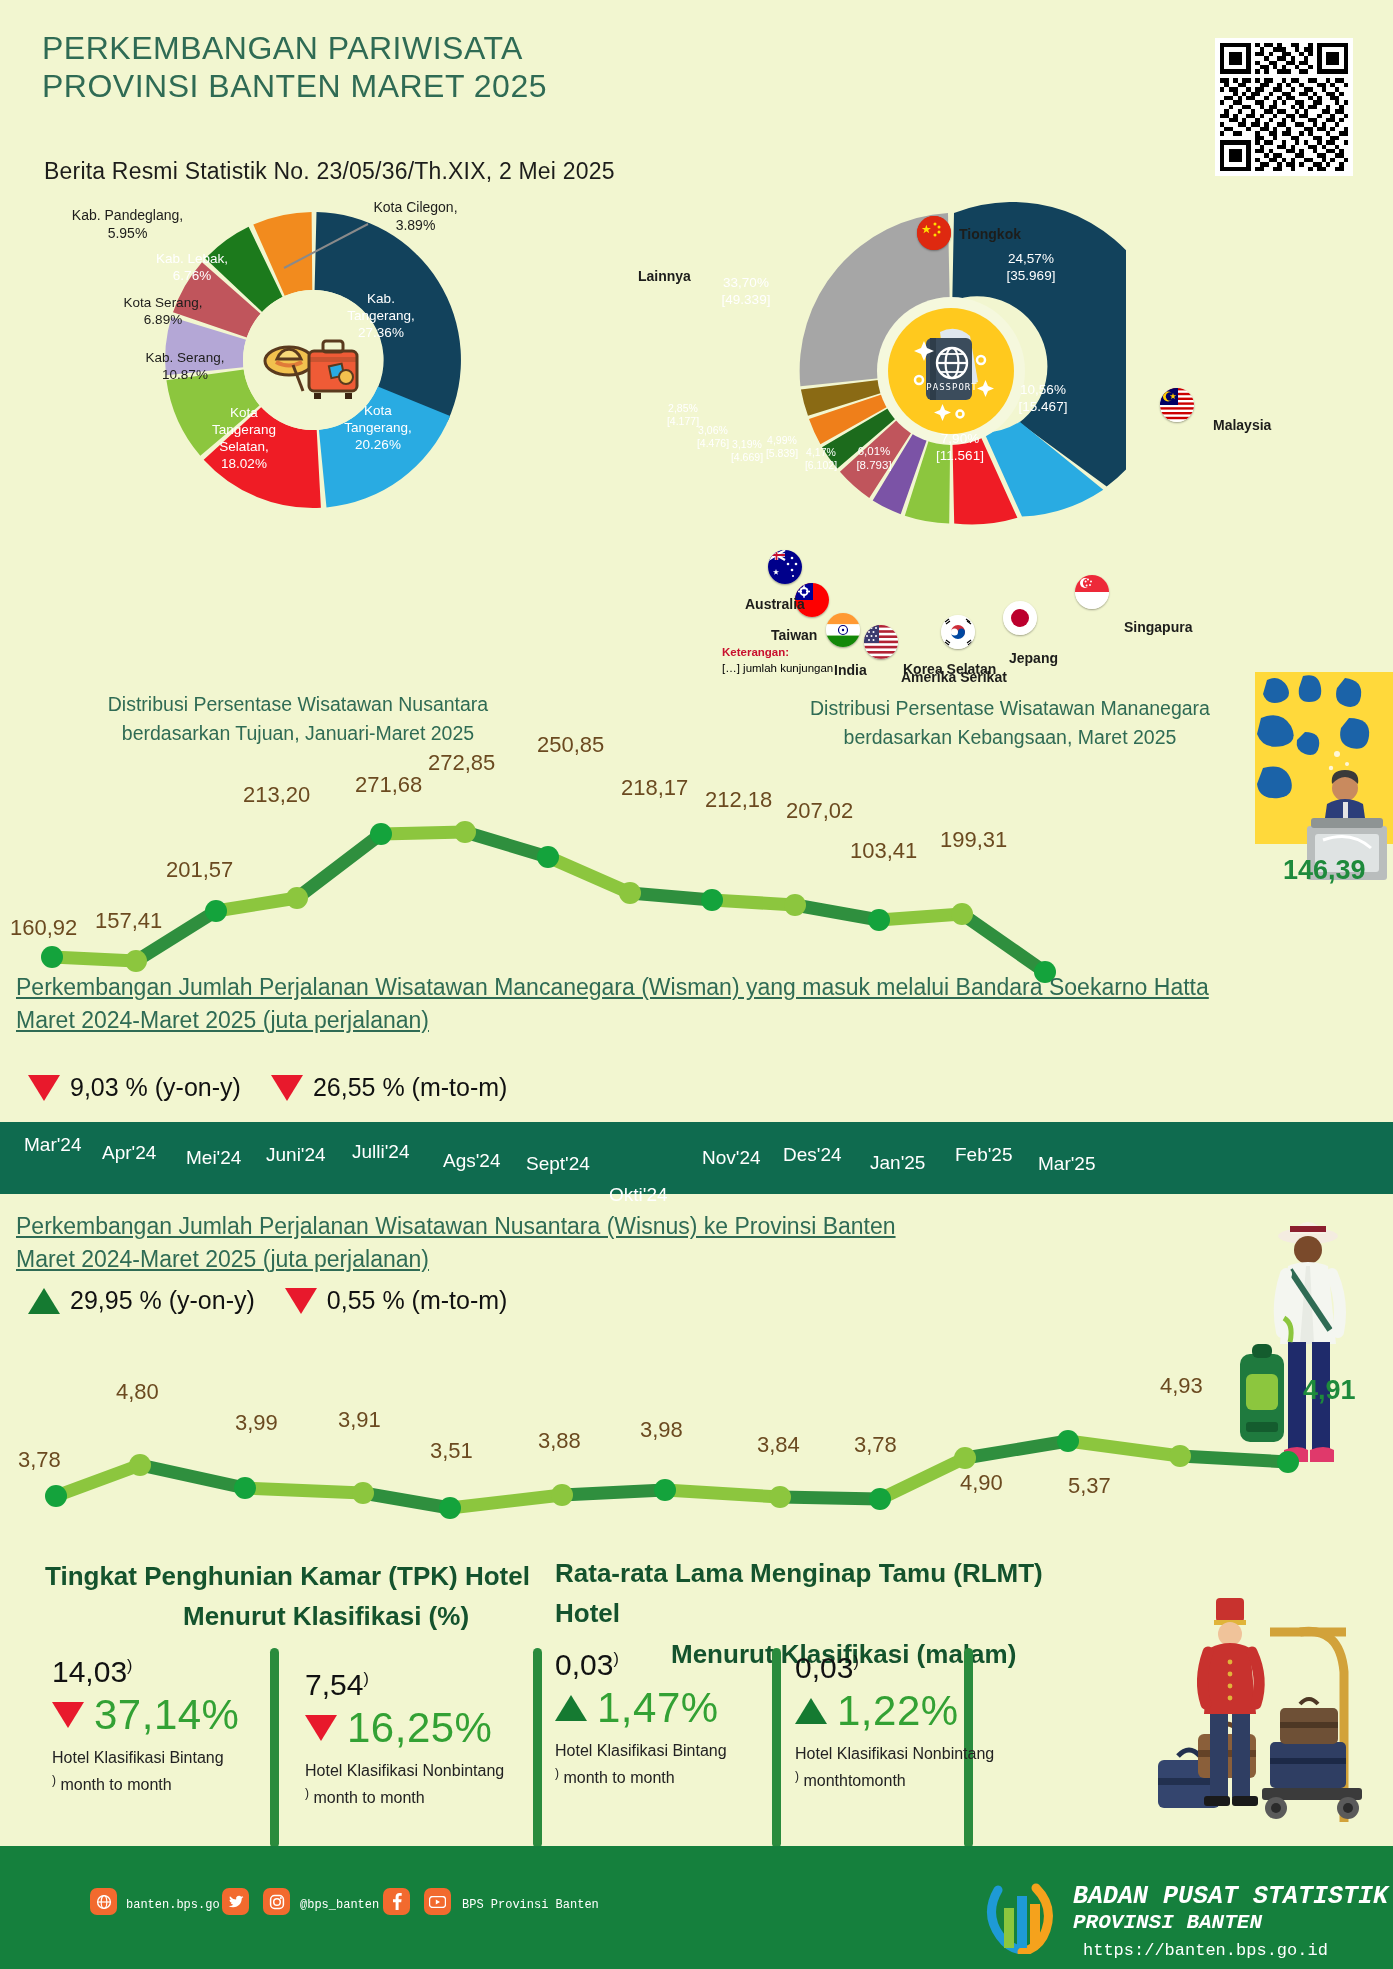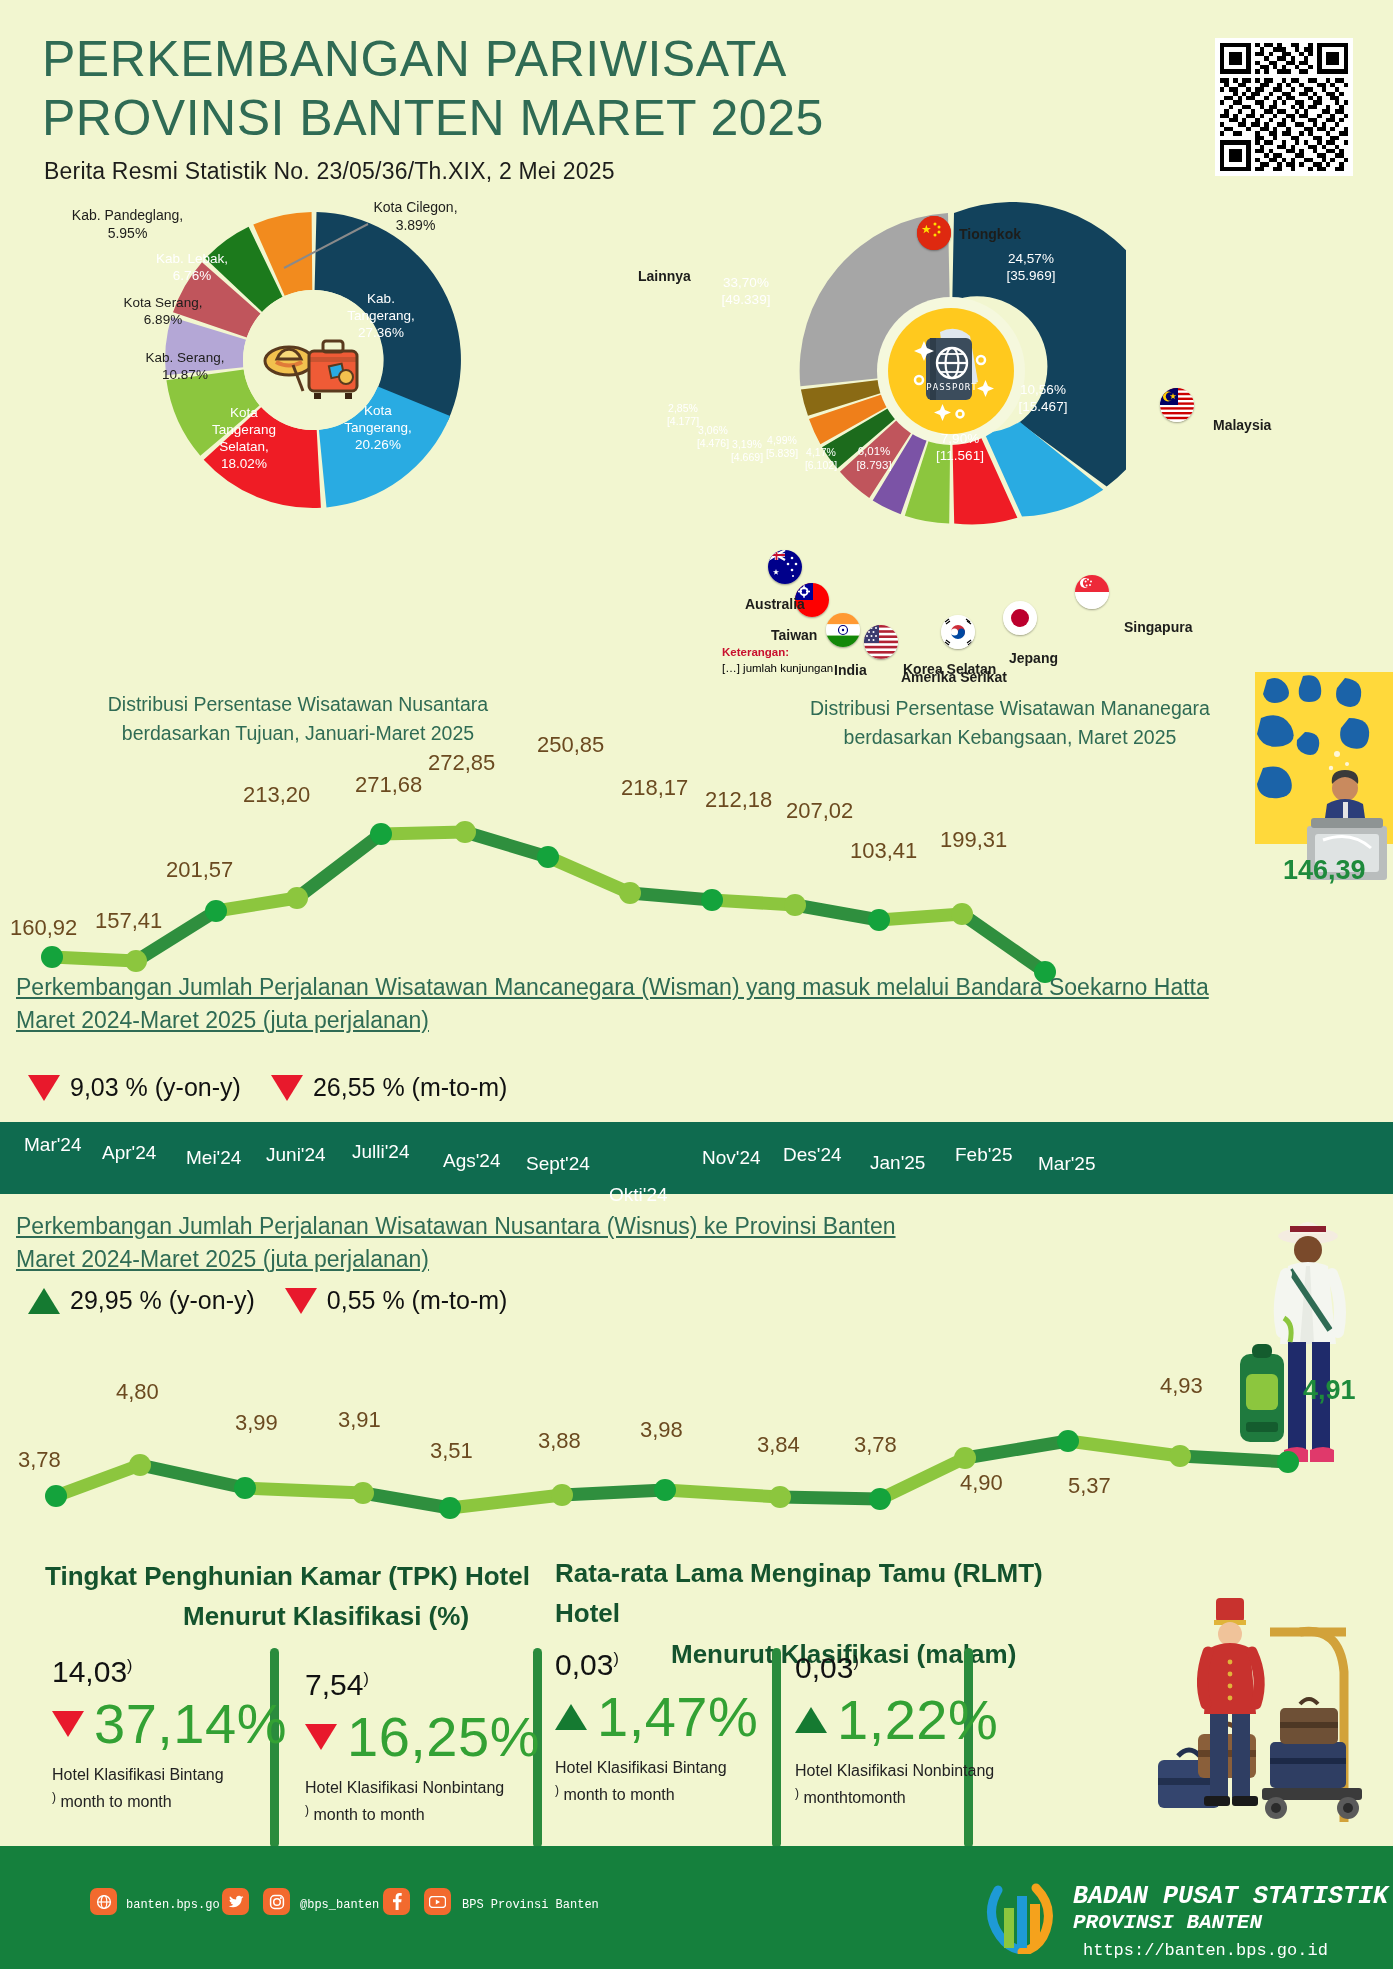--- a/index.html
+++ b/index.html
@@ -7,21 +7,21 @@
     width: 1393px; height: 1969px;
     background: #f2f6d0;
     font-family: "Liberation Sans", sans-serif;
     overflow: hidden;
   }
   .page { position: relative; width: 1393px; height: 1969px; background: #f2f6d0; }
 
   
   .hdr-title {
     position: absolute; left: 42px; top: 30px;
-    font-size: 50px; line-height: 1.18; letter-spacing: 0.5px;
+    font-size: 32px; line-height: 1.18; letter-spacing: 0.5px;
     color: #2f6b54; font-weight: 400;
   }
   .hdr-sub {
     position: absolute; left: 44px; top: 158px;
     font-size: 23px; color: #1d1d1b; letter-spacing: .2px;
   }
   .qr { position: absolute; left: 1215px; top: 38px; width: 138px; height: 138px;
         background: #fff; padding: 5px; }
   .qr svg { display:block; }
 
@@ -73,21 +73,21 @@
   }
 
   
   .panel-title { position: absolute; color: #14532d; font-weight: bold; font-size: 26px; line-height: 1.55; }
   .vbar { position: absolute; width: 9px; background: #2a8b3d; border-radius: 5px; }
 
   .stat { position: absolute; }
   .stat .top { font-size: 30px; color: #111; position: relative; display: inline-block; }
   .stat .top sup { font-size: 16px; vertical-align: super; }
   .stat .row { display: flex; align-items: center; gap: 10px; margin-top: 2px; }
-  .stat .pct { font-size: 56px; color: #33a134; letter-spacing: .5px; }
+  .stat .pct { font-size: 42px; color: #33a134; letter-spacing: .5px; }
   .stat .cls { font-size: 16px; color: #222; margin-top: 10px; }
   .stat .mtm { font-size: 16px; color: #222; margin-top: 6px; }
   .stat .mtm sup { font-size: 12px; }
 
   
   .footer { position: absolute; left: 0; top: 1846px; width: 1393px; height: 123px; background: #15803d; font-family: Liberation Mono, monospace; }
   .sicon { position: absolute; width: 27px; height: 27px; border-radius: 7px; background: #f26a2e;
            display: flex; align-items: center; justify-content: center; }
   .stext { position: absolute; color: #fff; font-size: 12px; }
   .bps-name { position: absolute; color: #fff; font-style: italic; font-weight: bold; }

